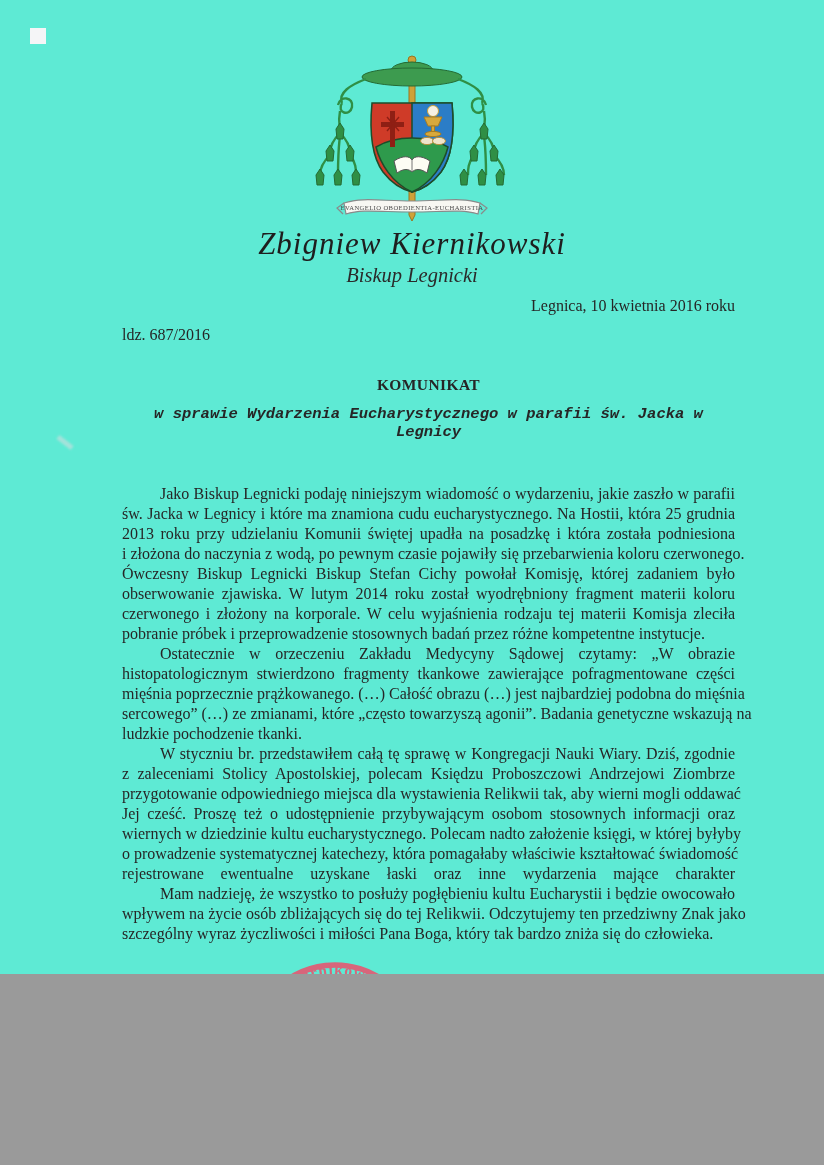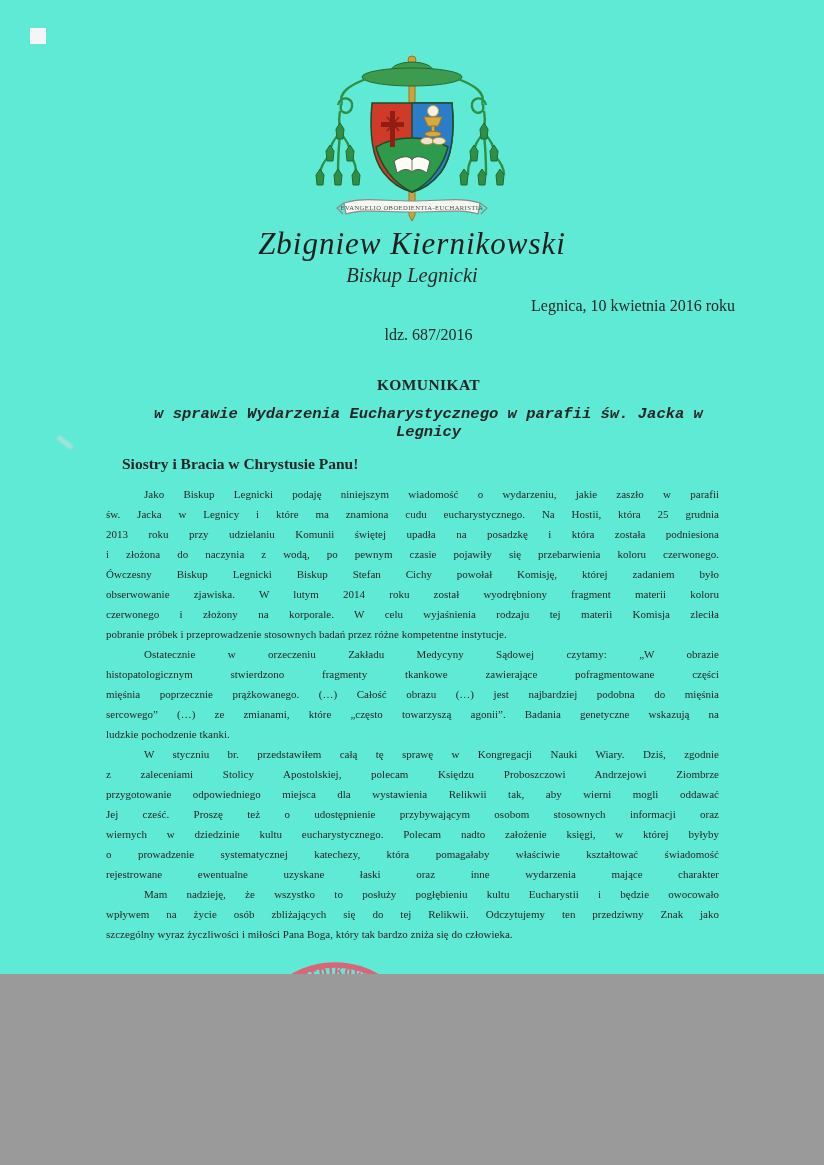--- a/index.html
+++ b/index.html
@@ -11,30 +11,30 @@
   }
   .abs{position:absolute;}
   
   .crest{left:292px;top:50px;width:240px;height:182px;}
   .lh-name{left:0;top:226px;width:824px;text-align:center;
     font-style:italic;font-size:31px;letter-spacing:1px;color:#1e1e1e;}
   .lh-title{left:0;top:264px;width:824px;text-align:center;
     font-style:italic;font-size:20.5px;color:#2a2a2a;}
   
   .dateline{left:122px;top:297px;width:613px;text-align:right;font-size:16px;}
-  .refline{left:122px;top:326px;width:613px;text-align:center;font-size:16px;}
+  .refline{left:122px;top:326px;width:613px;text-align:left;font-size:16px;}
   
   .komunikat{left:122px;top:376px;width:613px;text-align:center;
     font-weight:bold;font-size:15.5px;letter-spacing:.4px;}
   .subject{left:122px;top:405px;width:613px;text-align:center;
     font-weight:bold;font-style:italic;font-size:15.5px;font-family:Liberation Mono, monospace;}
   .salutation{left:122px;top:455px;width:613px;
     font-weight:bold;font-size:15.5px;}
   
-  .bodytext{left:106px;top:484px;width:613px;font-size:11px;}
+  .bodytext{left:122px;top:484px;width:613px;font-size:16px;}
   .para{margin:0;padding:0;}
   .line{
     height:20px;line-height:20px;white-space:nowrap;
     text-align:justify;text-align-last:justify;
   }
   .line.first{padding-left:38px;}
   .line.last{text-align-last:left;}
   .closing{left:122px;top:970px;width:613px;font-size:14.8px;
     padding-left:38px;line-height:20px;}
   
@@ -123,21 +123,20 @@
 
   <div class="abs lh-name">Zbigniew Kiernikowski</div>
   <div class="abs lh-title">Biskup Legnicki</div>
 
   <div class="abs dateline">Legnica, 10 kwietnia 2016 roku</div>
   <div class="abs refline">ldz. 687/2016</div>
 
   <div class="abs komunikat">KOMUNIKAT</div>
   <div class="abs subject">w sprawie Wydarzenia Eucharystycznego w parafii św. Jacka w Legnicy</div>
 
-  <div class="abs salutation">Siostry i Bracia w Chrystusie Panu!</div>
 
   <div class="abs bodytext" id="paragraphs">
       <div class="para">
         <div class="line first">Jako Biskup Legnicki podaję niniejszym wiadomość o wydarzeniu, jakie zaszło w parafii</div>
         <div class="line">św. Jacka w Legnicy i które ma znamiona cudu eucharystycznego. Na Hostii, która 25 grudnia</div>
         <div class="line">2013 roku przy udzielaniu Komunii świętej upadła na posadzkę i która została podniesiona</div>
         <div class="line">i złożona do naczynia z wodą, po pewnym czasie pojawiły się przebarwienia koloru czerwonego.</div>
         <div class="line">Ówczesny Biskup Legnicki Biskup Stefan Cichy powołał Komisję, której zadaniem było</div>
         <div class="line">obserwowanie zjawiska. W lutym 2014 roku został wyodrębniony fragment materii koloru</div>
         <div class="line">czerwonego i złożony na korporale. W celu wyjaśnienia rodzaju tej materii Komisja zleciła</div>

